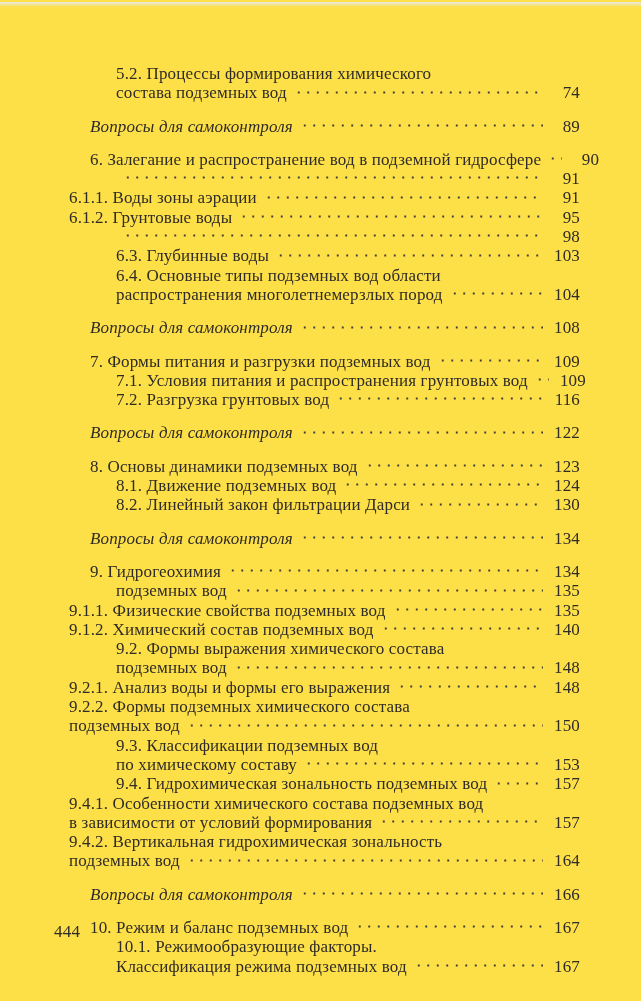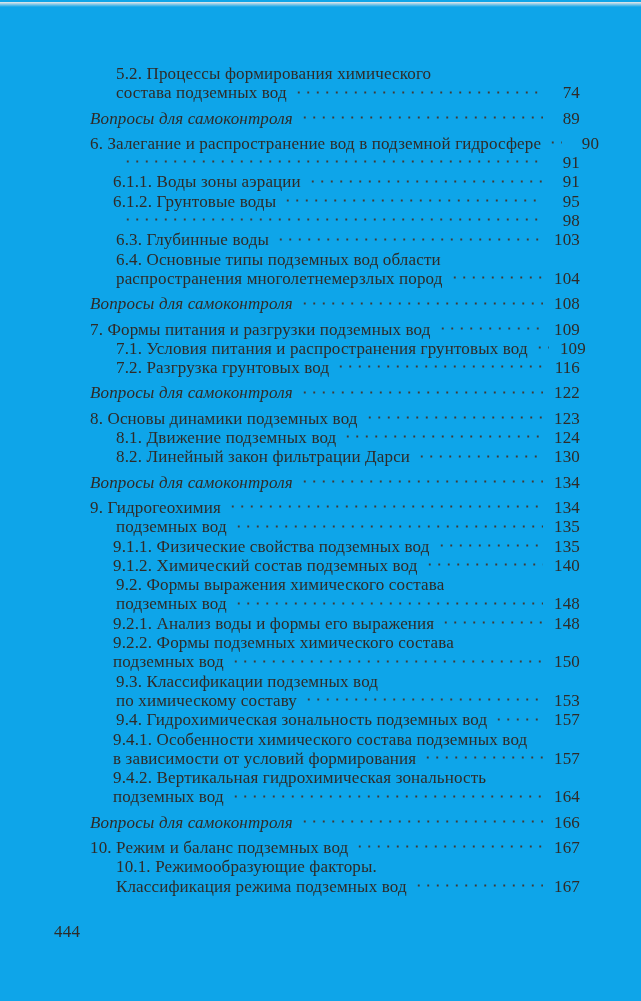--- a/index.html
+++ b/index.html
@@ -6,46 +6,46 @@
   html, body {
     width: 641px; height: 1001px;
     background: #ffffff;
     font-family: "Liberation Serif", "DejaVu Serif", serif;
     color: #2f2b28;
     overflow: hidden;
   }
   .page {
     position: relative;
     width: 641px; height: 1001px;
-    background: #0ea5e9;
+    background: #fde047;
   }
   
   .scan-edge {
     position: absolute; top: 2px; left: 0;
     width: 100%; height: 5px;
     background: linear-gradient(to bottom, #e9e9e9, rgba(255,255,255,0));
   }
   .toc {
     position: absolute;
     top: 64px; left: 0;
     width: 580px;
   }
   .entry { }
-  .entry.gap { margin-top: 6px; }
+  .entry.gap { margin-top: 14px; }
   .entry.italic { font-style: italic; }
   .row {
     display: flex;
     align-items: baseline;
     font-size: 17px;
     line-height: 19.3px;
     letter-spacing: 0.15px;
   }
   .lvl0 .row { padding-left: 90px; }
   .lvl1 .row { padding-left: 116px; }
-  .lvl2 .row { padding-left: 113px; }
+  .lvl2 .row { padding-left: 69px; }
   .t { white-space: nowrap; }
   .leader {
     flex: 1 1 auto;
     min-width: 14px;
     height: 14px;
     align-self: flex-end;
     margin: 0 7px 0 7px;
     background-image: radial-gradient(circle, #403b37 1.05px, rgba(255,255,255,0) 1.35px);
     background-size: 9.5px 14px;
     background-position: left bottom 3.5px;

